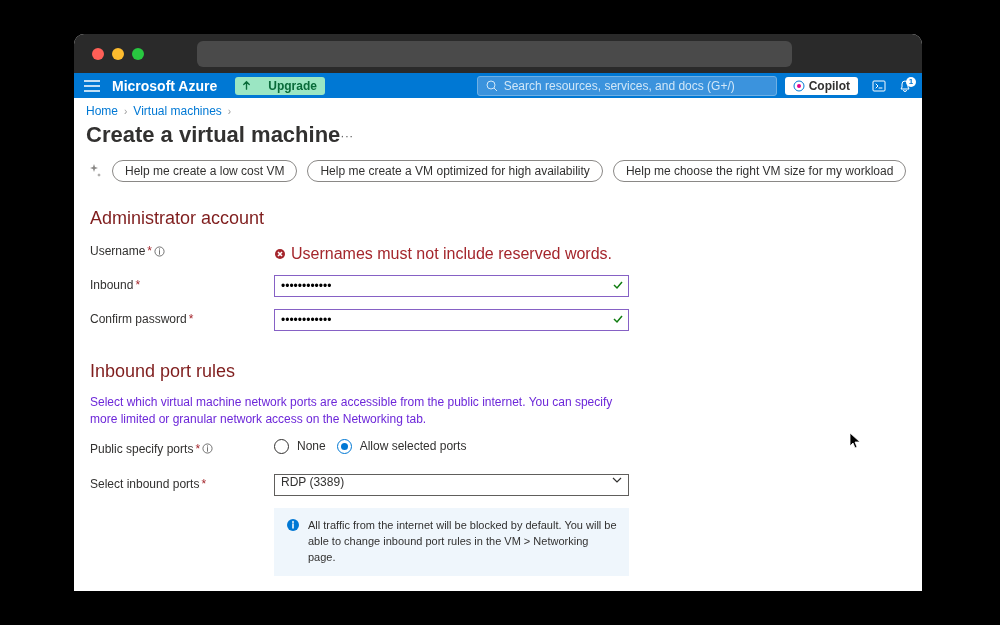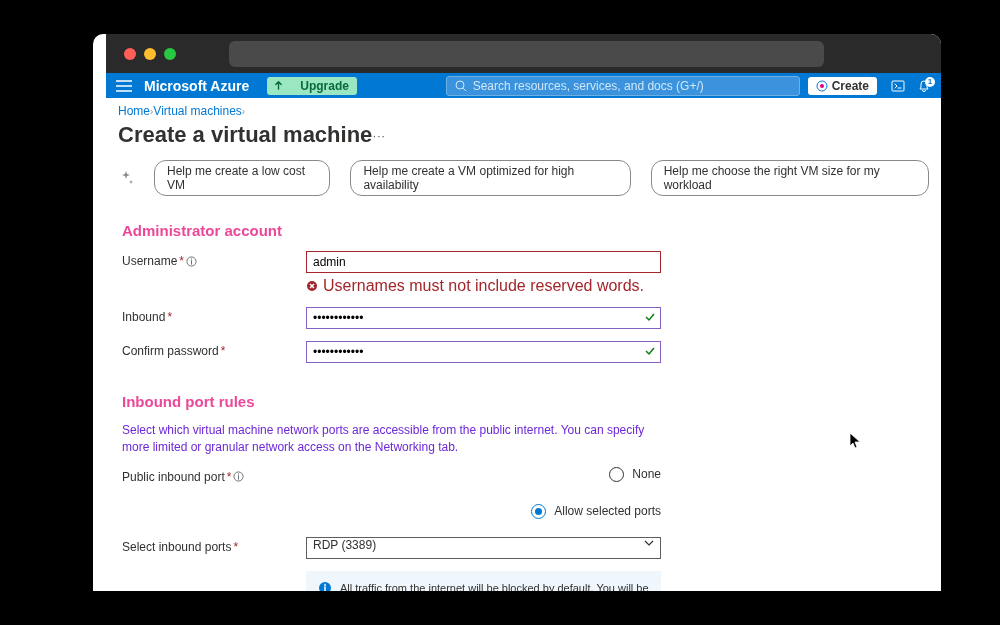--- a/index.html
+++ b/index.html
@@ -8,30 +8,29 @@
     font-family: "Segoe UI", -apple-system, BlinkMacSystemFont, sans-serif;
     font-size: 13px;
     color: #323130;
     width: 1000px;
     height: 625px;
     overflow: hidden;
     position: relative;
   }
   .window {
     position: absolute;
-    left: 93px;
+    left: 74px;
     top: 34px;
     width: 848px;
     height: 557px;
     background: #fff;
     border-radius: 10px 10px 0 0;
     overflow: hidden;
     display: flex;
     flex-direction: column;
-    padding-left: 13px;
   }
   .titlebar {
     height: 39px;
     background: #2a2a2a;
     display: flex;
     align-items: center;
     padding-left: 18px;
     gap: 8px;
   }
   .traffic-dot { width: 12px; height: 12px; border-radius: 50%; }
@@ -76,21 +75,21 @@
     font-size: 12px;
     display: flex;
     align-items: center;
     gap: 16px;
     font-weight: 600;
   }
   .upgrade-btn svg { width: 11px; height: 11px; }
   .search-box {
     margin-left: auto;
     margin-right: 8px;
-    width: 354px;
+    width: 300px;
     height: 20px;
     background: #3b93dd;
     border-radius: 3px;
     display: flex;
     align-items: center;
     padding: 0 8px;
     color: #d0e7f8;
     font-size: 12px;
     gap: 6px;
     border: 1px solid #6fb0e4;
@@ -136,58 +135,59 @@
     flex: 1;
     overflow-y: auto;
     position: relative;
   }
   .breadcrumb {
     padding: 6px 12px 4px 12px;
     font-size: 12px;
     color: #0078d4;
     display: flex;
     align-items: center;
+    gap: 6px;
   }
   .breadcrumb a { color: #0078d4; text-decoration: none; cursor: pointer; }
   .breadcrumb .chev { color: #999; font-size: 10px; }
   .page-title-row {
     padding: 0 12px 4px 12px;
     display: flex;
     align-items: center;
     gap: 0;
   }
   .page-title {
     font-size: 22px;
     font-weight: 600;
     color: #323130;
   }
   .title-more { color: #666; cursor: pointer; }
   .suggestion-row {
     padding: 8px 12px 6px 12px;
     display: flex;
     align-items: center;
-    gap: 20px;
+    gap: 10px;
   }
   .sugg-icon svg { width: 16px; height: 16px; }
   .sugg-pill {
     border: 1px solid #8a8886;
     border-radius: 12px;
     padding: 3px 12px;
     font-size: 12px;
     cursor: pointer;
     background: #fff;
   }
   .form-body {
     padding: 20px 12px 10px 16px;
   }
   .section-head {
-    font-size: 15px;
-    font-weight: 700;
+    font-size: 18px;
+    font-weight: 400;
     margin-bottom: 12px;
-    color: #ec4899;
+    color: #7f1d1d;
   }
   .section-help {
     font-size: 12px;
     color: #6d28d9;
     margin-bottom: 10px;
     max-width: 530px;
     line-height: 1.45;
   }
   .form-row {
     display: flex;
@@ -229,21 +229,21 @@
   .error-msg {
     color: #a4262c;
     font-size: 16px;
     margin-top: 4px;
     display: flex;
     align-items: center;
     gap: 5px;
   }
   .error-msg svg { width: 12px; height: 12px; flex-shrink: 0; }
   .section-gap { height: 18px; }
-  .radio-group { display: flex; flex-direction: column; gap: 22px; align-items: flex-end; }
+  .radio-group { display: flex; flex-direction: row; gap: 11px; align-items: flex-end; }
   .radio-opt { display: flex; align-items: center; gap: 8px; font-size: 12px; cursor: pointer; }
   .radio-circle {
     width: 15px; height: 15px; border-radius: 50%;
     border: 1px solid #323130; position: relative; flex-shrink: 0;
   }
   .radio-circle.checked { border-color: #0078d4; }
   .radio-circle.checked::after {
     content: ""; position: absolute; left: 3px; top: 3px;
     width: 7px; height: 7px; border-radius: 50%; background: #0078d4;
   }
@@ -309,21 +309,21 @@
           <circle cx="5" cy="5" r="4" stroke="#d0e7f8" fill="none"></circle>
           <path d="M8 8l3 3" stroke="#d0e7f8"></path>
         </svg>
       <span>Search resources, services, and docs (G+/)</span>
     </div>
     <div class="copilot-btn">
       <svg viewBox="0 0 12 12">
           <circle cx="6" cy="6" r="5" fill="none" stroke="#0078d4"></circle>
           <circle cx="6" cy="6" r="2" fill="#e3008c"></circle>
         </svg>
-      <span>Create</span>
+      <span>Copilot</span>
     </div>
     <div class="header-icon">
       <svg viewBox="0 0 14 14">
           <rect x="1" y="2" width="12" height="10" rx="1" stroke="#fff" fill="none"></rect>
           <path d="M4 5l2 2-2 2M7 9h3" stroke="#fff" fill="none" stroke-linecap="round"></path>
         </svg>
     </div>
     <div class="header-icon" style="margin-right:4px;">
       <svg viewBox="0 0 14 14">
           <path d="M7 2a3 3 0 013 3v3l1 2H3l1-2V5a3 3 0 013-3zM5.5 11a1.5 1.5 0 003 0" stroke="#fff" fill="none"></path>
@@ -366,21 +366,20 @@
           <span>Username</span>
           <span class="req">*</span>
           <span class="info-icon">
               <svg viewBox="0 0 12 12">
                 <circle cx="6" cy="6" r="5" stroke="#666" fill="none"></circle>
                 <path d="M6 5v4M6 3v.5" stroke="#666" stroke-linecap="round"></path>
               </svg>
             </span>
         </div>
         <div class="form-control">
-          <input class="text-input error" value="admin" style="">
           <div class="error-msg">
             <svg viewBox="0 0 12 12">
                 <circle cx="6" cy="6" r="5" fill="#a4262c"></circle>
                 <path d="M4 4l4 4M8 4l-4 4" stroke="#fff" stroke-width="1.5"></path>
               </svg>
             <span>Usernames must not include reserved words.</span>
           </div>
         </div>
       </div>
 
@@ -410,21 +409,21 @@
         </div>
       </div>
 
       <div class="section-gap"></div>
 
       <div class="section-head">Inbound port rules</div>
       <div class="section-help">Select which virtual machine network ports are accessible from the public internet. You can specify more limited or granular network access on the Networking tab.</div>
 
       <div class="form-row">
         <div class="form-label">
-          <span>Public inbound port</span>
+          <span>Public specify ports</span>
           <span class="req">*</span>
           <span class="info-icon">
               <svg viewBox="0 0 12 12">
                 <circle cx="6" cy="6" r="5" stroke="#666" fill="none"></circle>
                 <path d="M6 5v4M6 3v.5" stroke="#666" stroke-linecap="round"></path>
               </svg>
             </span>
         </div>
         <div class="form-control">
           <div class="radio-group">

